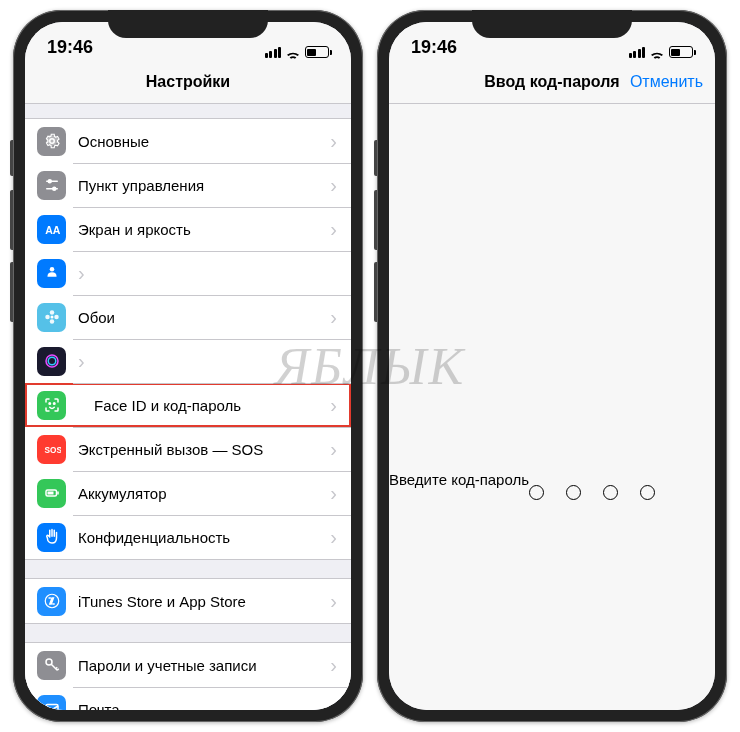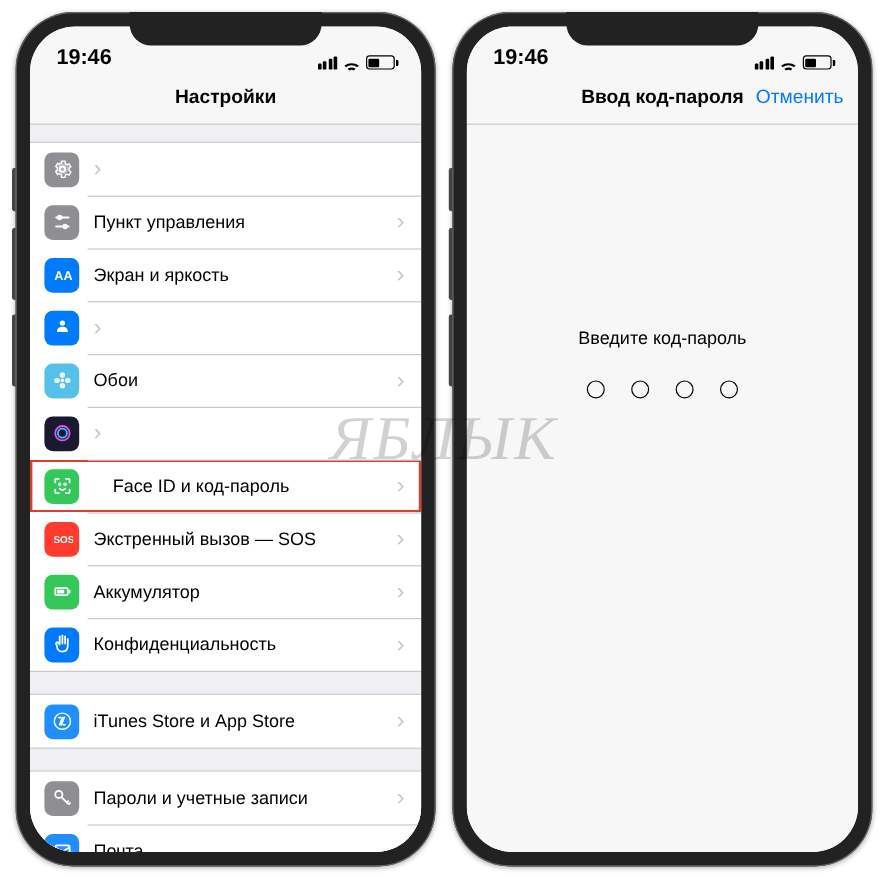--- a/index.html
+++ b/index.html
@@ -143,21 +143,21 @@
     color:#c7c7cc;
     font-size:20px;
     line-height:1;
   }
 
   
   .passcode-area{
     height:100%;
     background:#f7f7f7;
     display:flex;
-    flex-direction:column;
+    flex-direction:row;
     align-items:center;
     padding-top: 170px;
   }
   .passcode-prompt{
     font-size:15px;
     margin-bottom:26px;
     color:#000;
   }
   .dots{
     display:flex; gap:22px;
@@ -215,20 +215,21 @@
       <div class="content" id="settings-content">
           <div class="group">
             <div class="row">
               <div class="icon-box" style="background: rgb(142, 142, 147);">
                 <svg viewBox="0 0 24 24">
                   <circle cx="12" cy="12" r="3" fill="none" stroke="#fff" stroke-width="2"></circle>
                   <path fill="#fff" d="M12 2l1 3 3-1 1 3 3 1-1 3 1 3-3 1-1 3-3-1-1 3-1-3-3 1-1-3-3-1 1-3-1-3 3-1 1-3 3 1z" opacity=".35"></path>
                   <path d="M19.4 13a7.5 7.5 0 000-2l2-1.6-2-3.4-2.4 1a7.5 7.5 0 00-1.7-1L15 3h-4l-.3 2.5a7.5 7.5 0 00-1.7 1l-2.4-1-2 3.4L6.6 11a7.5 7.5 0 000 2l-2 1.6 2 3.4 2.4-1a7.5 7.5 0 001.7 1L11 21h4l.3-2.5a7.5 7.5 0 001.7-1l2.4 1 2-3.4z" fill="none" stroke="#fff" stroke-width="1.5"></path>
                 </svg>
               </div>
+              <div class="row-label">Основные</div>
               <div class="chev">›</div>
             </div>
             <div class="row">
               <div class="icon-box" style="background: rgb(142, 142, 147);">
                 <svg viewBox="0 0 24 24" stroke="#fff" stroke-width="2" fill="none" stroke-linecap="round">
                   <line x1="5" y1="7" x2="19" y2="7"></line>
                   <circle cx="9" cy="7" r="2" fill="#fff"></circle>
                   <line x1="5" y1="17" x2="19" y2="17"></line>
                   <circle cx="15" cy="17" r="2" fill="#fff"></circle>
                 </svg>

